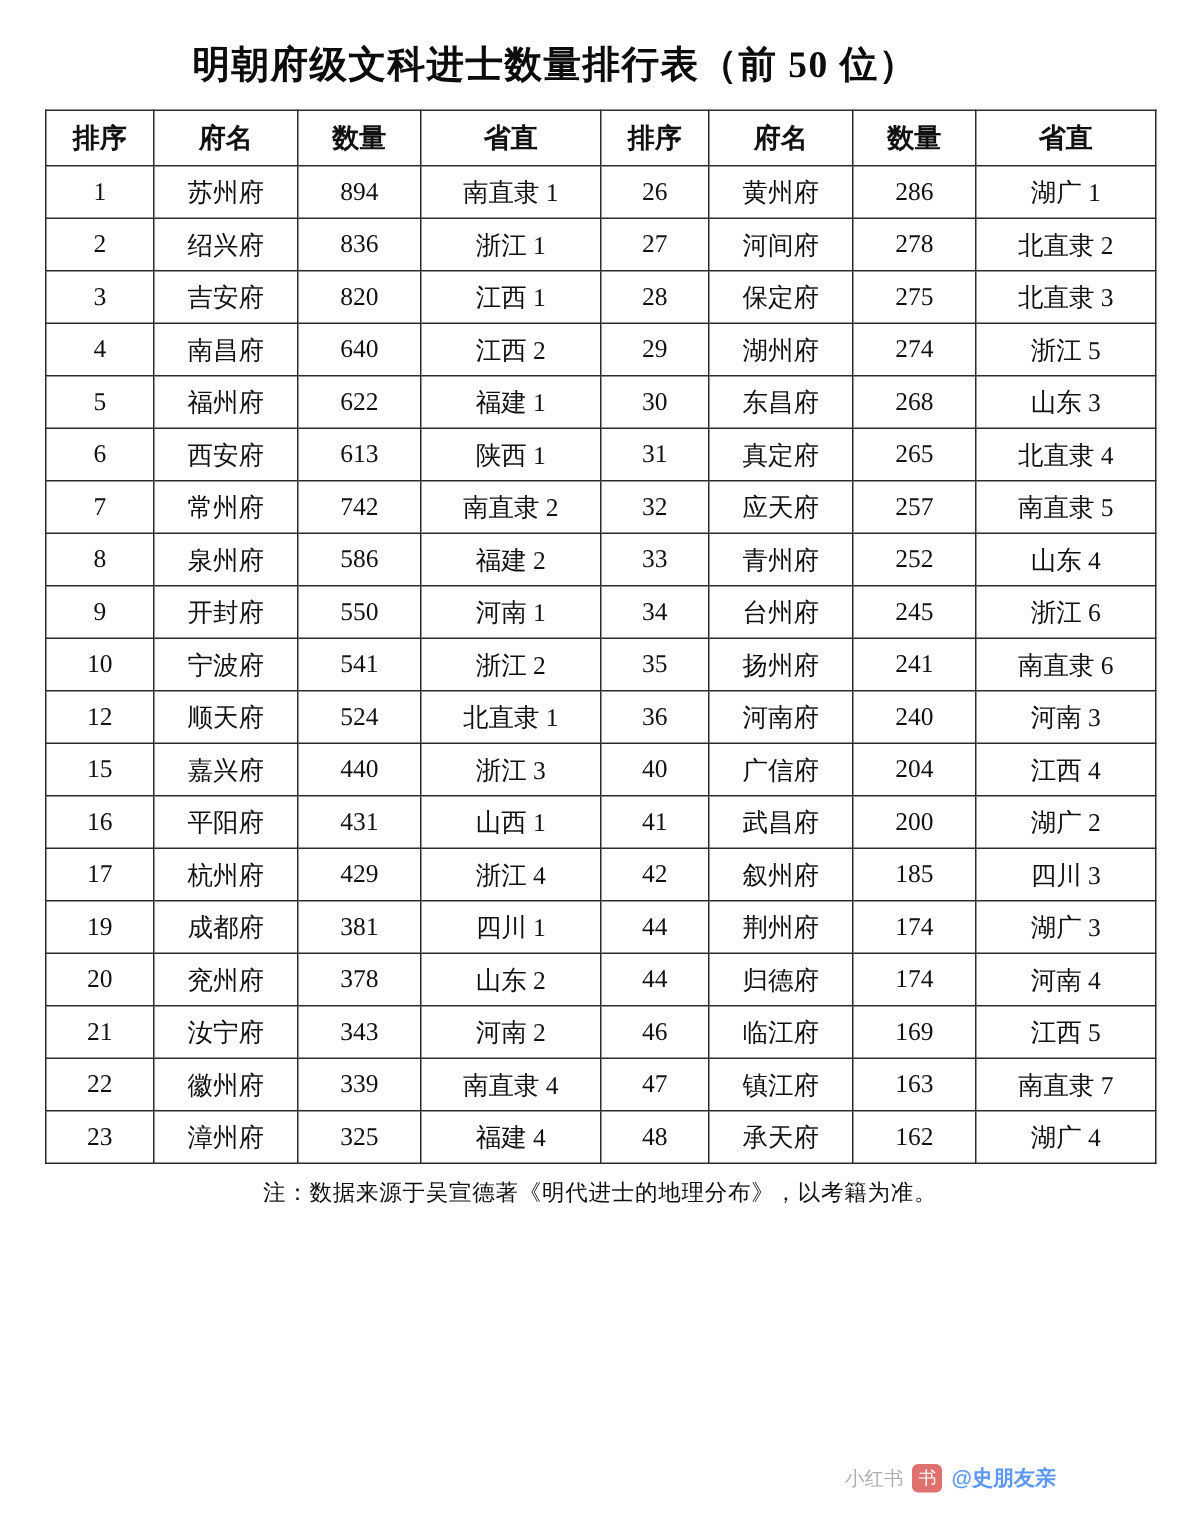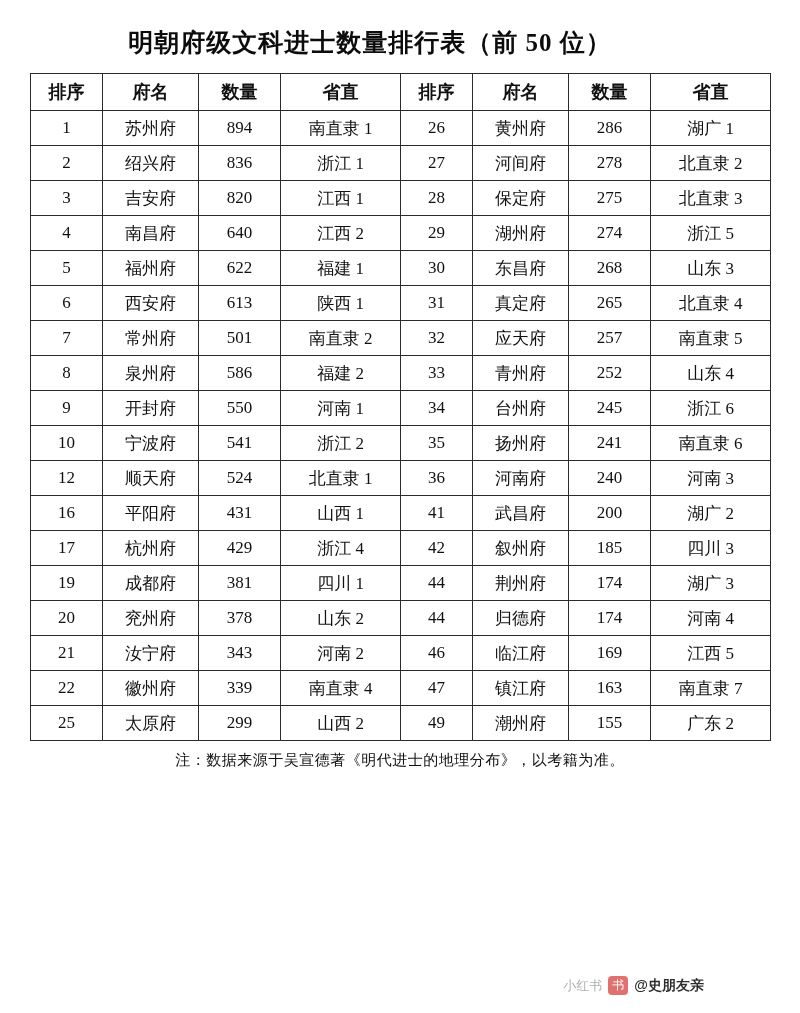--- a/index.html
+++ b/index.html
@@ -89,21 +89,21 @@
     justify-content: center;
     background: #d9534f;
     color: #fff;
     border-radius: 4px;
     font-size: 12px;
     padding: 1px 4px;
     font-family: "Liberation Sans", sans-serif;
   }
   #watermark .wm-user {
     font-size: 14px;
-    color: #000000;
+    color: #3b82f6;
     font-family: "Liberation Sans", sans-serif;
     font-weight: bold;
   }
 </style>
 </head>
 <body>
 
 <div id="page">
 
   <div id="title">明朝府级文科进士数量排行表（前 50 位）</div>
@@ -188,21 +188,21 @@
           <td>613</td>
           <td>陕西 1</td>
           <td>31</td>
           <td>真定府</td>
           <td>265</td>
           <td>北直隶 4</td>
         </tr>
         <tr>
           <td>7</td>
           <td>常州府</td>
-          <td>501</td>
+          <td>742</td>
           <td>南直隶 2</td>
           <td>32</td>
           <td>应天府</td>
           <td>257</td>
           <td>南直隶 5</td>
         </tr>
         <tr>
           <td>8</td>
           <td>泉州府</td>
           <td>586</td>
@@ -236,20 +236,30 @@
           <td>12</td>
           <td>顺天府</td>
           <td>524</td>
           <td>北直隶 1</td>
           <td>36</td>
           <td>河南府</td>
           <td>240</td>
           <td>河南 3</td>
         </tr>
         <tr>
+          <td>15</td>
+          <td>嘉兴府</td>
+          <td>440</td>
+          <td>浙江 3</td>
+          <td>40</td>
+          <td>广信府</td>
+          <td>204</td>
+          <td>江西 4</td>
+        </tr>
+        <tr>
           <td>16</td>
           <td>平阳府</td>
           <td>431</td>
           <td>山西 1</td>
           <td>41</td>
           <td>武昌府</td>
           <td>200</td>
           <td>湖广 2</td>
         </tr>
         <tr>
@@ -296,28 +306,28 @@
           <td>22</td>
           <td>徽州府</td>
           <td>339</td>
           <td>南直隶 4</td>
           <td>47</td>
           <td>镇江府</td>
           <td>163</td>
           <td>南直隶 7</td>
         </tr>
         <tr>
-          <td>25</td>
-          <td>太原府</td>
-          <td>299</td>
-          <td>山西 2</td>
-          <td>49</td>
-          <td>潮州府</td>
-          <td>155</td>
-          <td>广东 2</td>
+          <td>23</td>
+          <td>漳州府</td>
+          <td>325</td>
+          <td>福建 4</td>
+          <td>48</td>
+          <td>承天府</td>
+          <td>162</td>
+          <td>湖广 4</td>
         </tr>
       </tbody>
   </table>
 
   <div id="note">注：数据来源于吴宣德著《明代进士的地理分布》，以考籍为准。</div>
 
   <div id="watermark">
     <span class="wm-text">小红书</span>
     <span class="wm-badge">书</span>
     <span class="wm-user">@史朋友亲</span>

